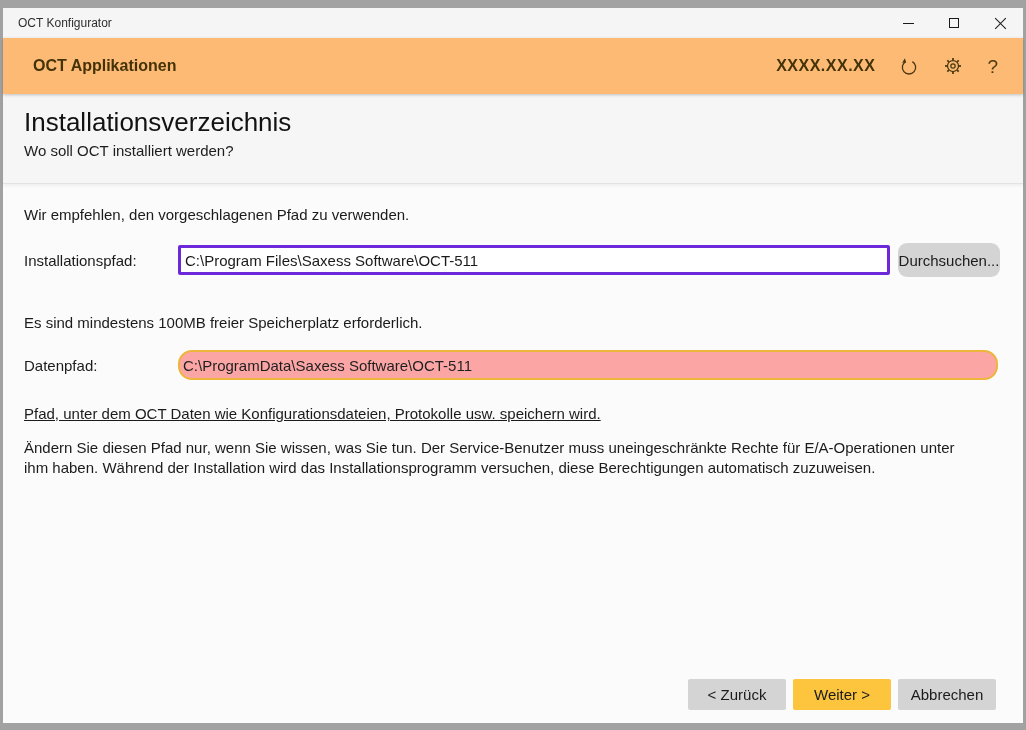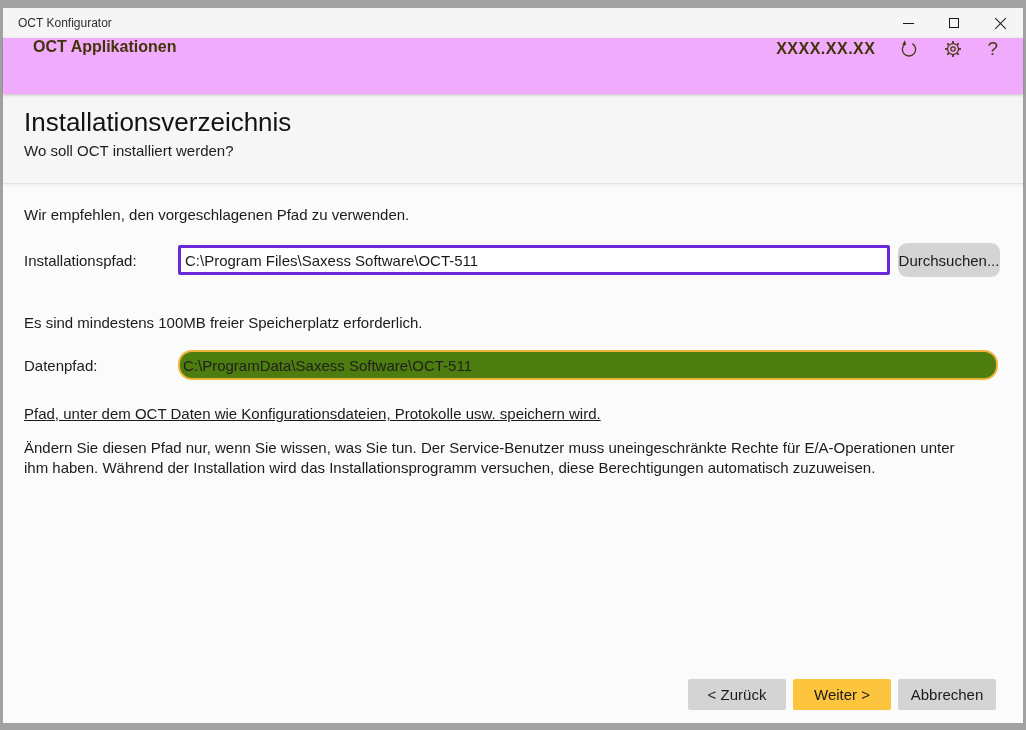--- a/index.html
+++ b/index.html
@@ -35,22 +35,22 @@
   .close-glyph { position: relative; width: 12px; height: 12px; display: block; }
   .close-glyph::before, .close-glyph::after {
     content: ""; position: absolute; left: -1px; top: 5.5px;
     width: 15px; height: 1px; background: #1a1a1a;
   }
   .close-glyph::before { transform: rotate(45deg); }
   .close-glyph::after { transform: rotate(-45deg); }
   
   .appheader {
     height: 56px; flex: 0 0 56px;
-    background: #f0abfc;
-    display: flex; align-items: flex-start; justify-content: space-between;
+    background: #fdba74;
+    display: flex; align-items: center; justify-content: space-between;
     padding: 0 25px 0 30px;
     box-shadow: 0 1px 3px rgba(0,0,0,0.22);
     position: relative; z-index: 3;
   }
   .app-title { font-size: 16px; font-weight: bold; color: #443309; }
   .appheader-right { display: flex; align-items: center; gap: 24px; }
   .version-text { font-size: 16px; font-weight: bold; color: #443309; letter-spacing: 0.5px; }
   .hdr-icon { display: flex; align-items: center; justify-content: center; cursor: default; }
   .help-glyph { font-size: 19px; color: #4a3810; font-weight: 400; line-height: 1; }
   
@@ -81,21 +81,21 @@
     height: 30px; width: 712px;
     border: 3px solid #6d28d9; border-radius: 2px;
     background: #ffffff;
     padding: 0 4px;
     font-family: "Liberation Sans", "DejaVu Sans", sans-serif;
     font-size: 15px; color: #1b1b1b;
   }
   .data-input {
     height: 30px; width: 820px;
     border: 2px solid #edb53c; border-radius: 14px;
-    background: #4d7c0f;
+    background: #fca5a5;
     padding: 0 3px;
     font-family: "Liberation Sans", "DejaVu Sans", sans-serif;
     font-size: 15px; color: #1f1f1f;
   }
   .browse-btn {
     margin-left: 8px;
     width: 102px; height: 34px;
     border: none; border-radius: 9px;
     background: #d4d4d4; color: #1b1b1b;
     font-family: "Liberation Sans", "DejaVu Sans", sans-serif;

